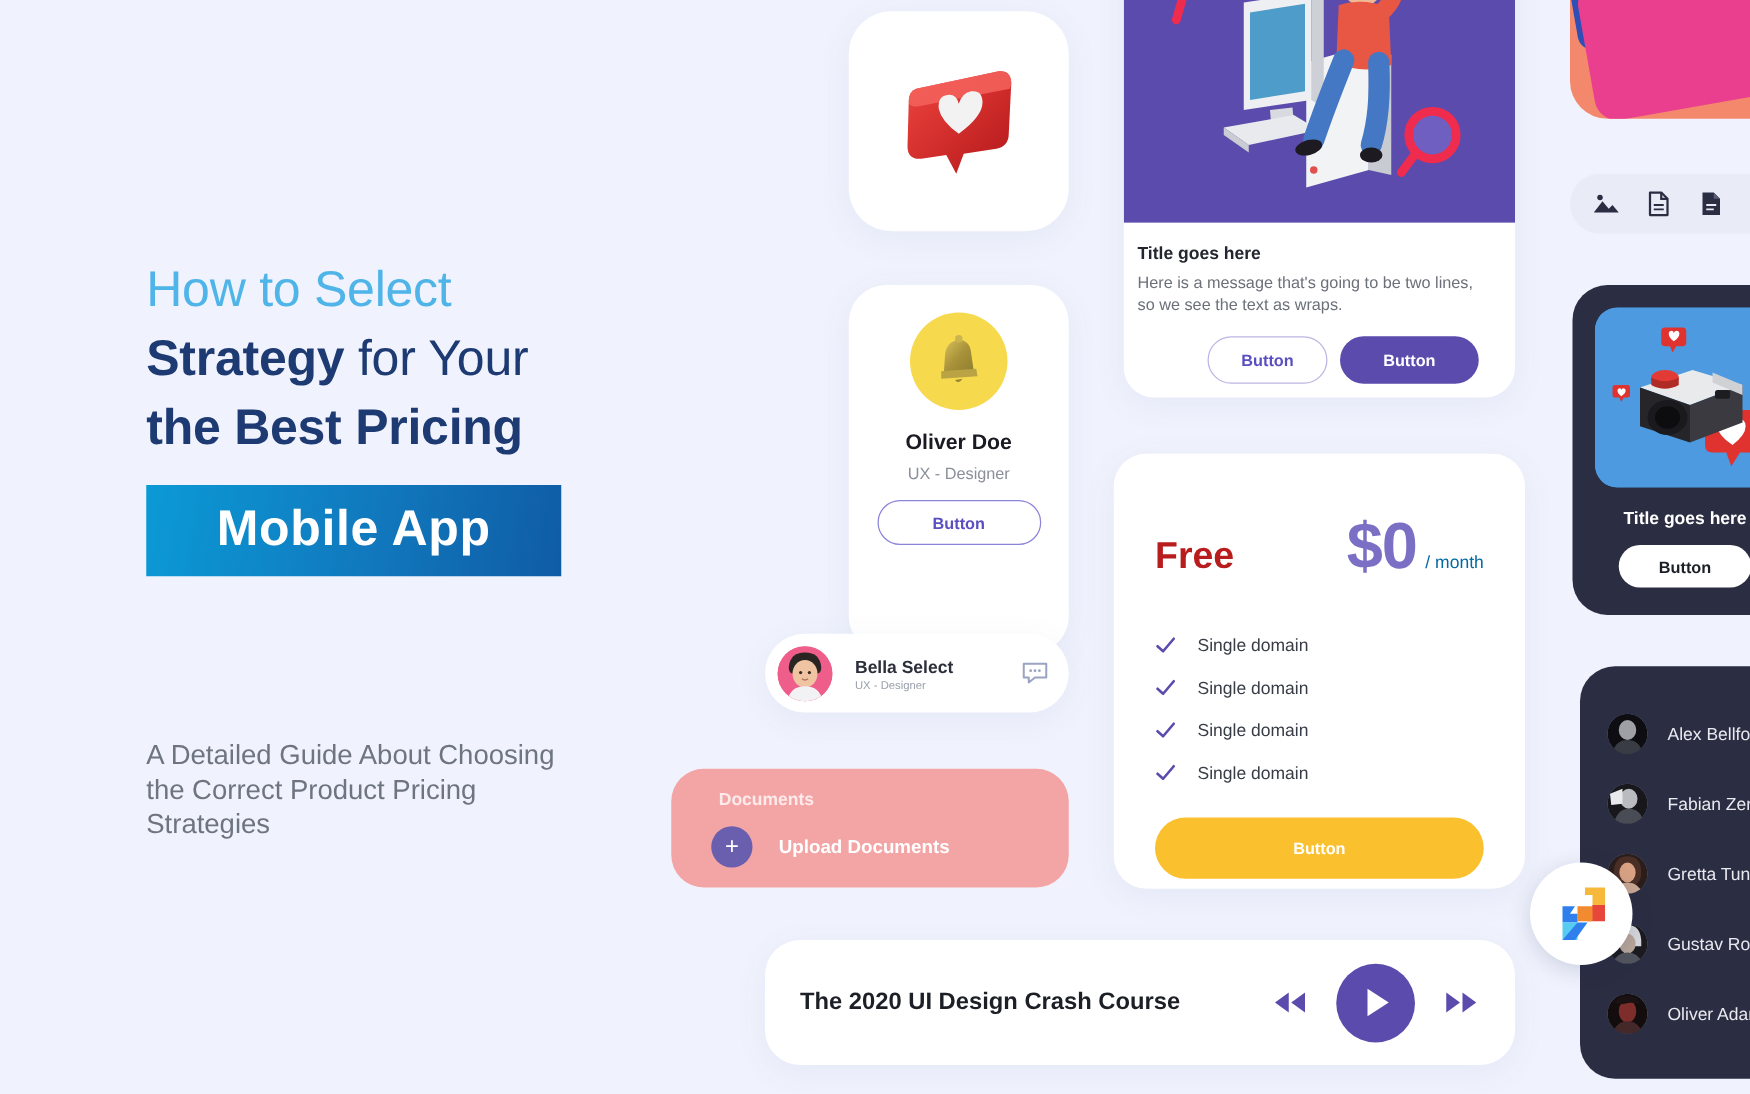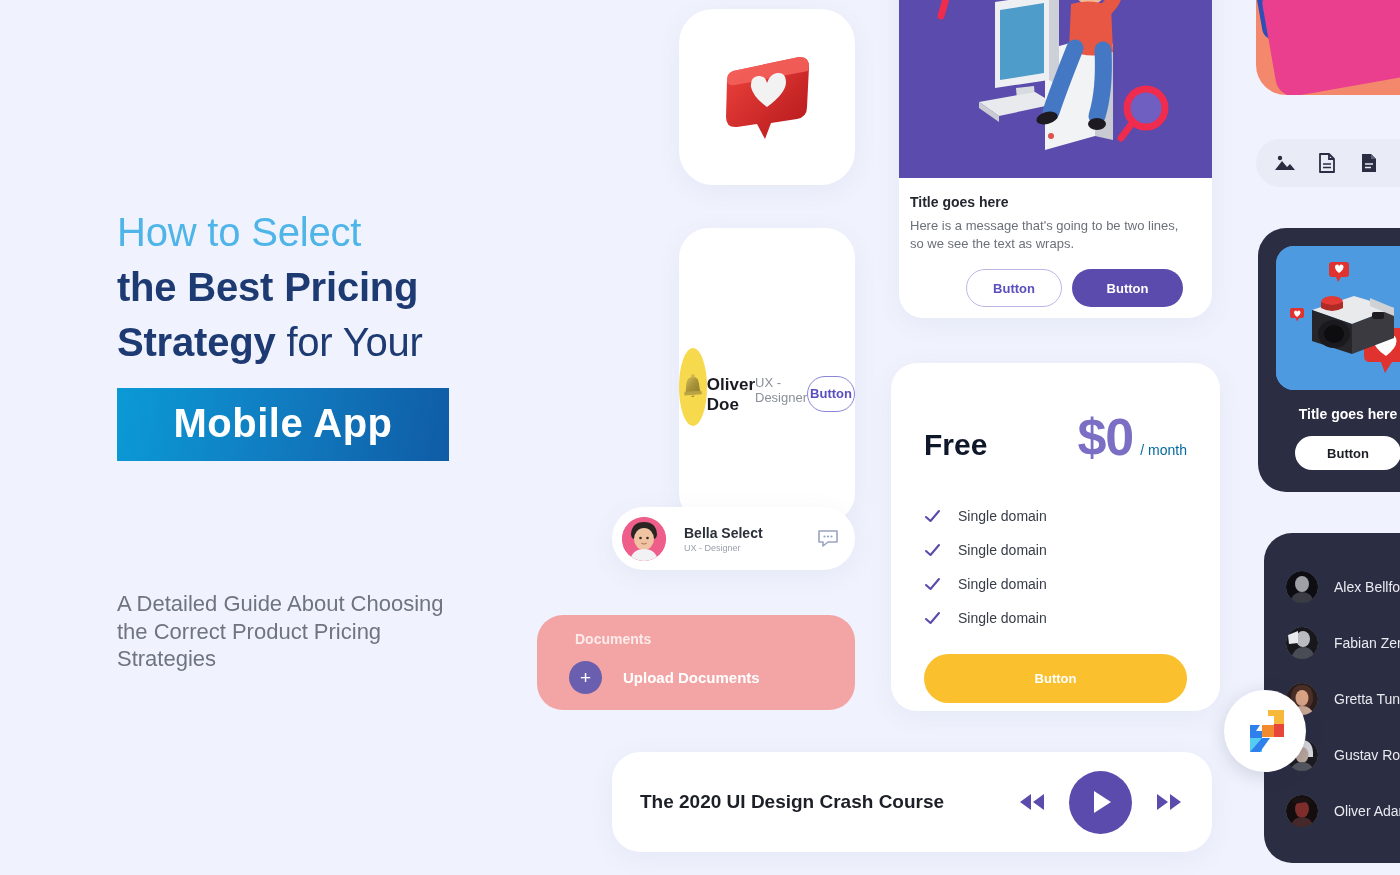--- a/index.html
+++ b/index.html
@@ -35,21 +35,21 @@
   .card { position: absolute; background: #fff; border-radius: 26px;
     box-shadow: 0 6px 26px rgba(80,95,160,0.07); }
 
   
   .card-like { left: 679px; top: 9px; width: 176px; height: 176px; border-radius: 34px;
     display: flex; align-items: center; justify-content: center; }
   .like-art { width: 108px; height: 104px; position: relative; }
 
   
   .card-profile { left: 679px; top: 228px; width: 176px; height: 295px; border-radius: 30px;
-    display: flex; flex-direction: row; align-items: center; padding-top: 22px; }
+    display: flex; flex-direction: column; align-items: center; padding-top: 22px; }
   .avatar-circle { width: 78px; height: 78px; border-radius: 50%; background: #f7d94e;
     display: flex; align-items: center; justify-content: center; position: relative; overflow: hidden; }
   .profile-name { margin-top: 16px; font-size: 17px; font-weight: 700; color: #1a1a22; }
   .profile-role { margin-top: 7px; font-size: 13px; color: #8a8f99; }
   .btn-outline-purple { margin-top: 14px; width: 131px; height: 36px; border-radius: 18px;
     border: 1px solid #8b84d8; background: #fff; color: #5b4fc0; font-size: 13px;
     font-weight: 700; display: flex; align-items: center; justify-content: center; cursor: pointer; }
 
   
   .card-bella { left: 612px; top: 507px; width: 243px; height: 63px; border-radius: 32px;
@@ -83,21 +83,21 @@
     background: #fff; color: #5b4fc0; font-size: 13px; font-weight: 600;
     display: flex; align-items: center; justify-content: center; cursor: pointer; }
   .btn-solid { width: 111px; height: 38px; border-radius: 19px; border: none;
     background: #5b4bad; color: #fff; font-size: 13px; font-weight: 700;
     display: flex; align-items: center; justify-content: center; cursor: pointer; }
 
   
   .card-price { left: 891px; top: 363px; width: 329px; height: 348px; border-radius: 26px;
     padding: 44px 33px 0 33px; }
   .price-head { display: flex; align-items: baseline; }
-  .price-plan { font-size: 30px; font-weight: 700; color: #0f172a; }
+  .price-plan { font-size: 30px; font-weight: 700; color: #b91c1c; }
   .price-amount { margin-left: auto; display: flex; align-items: baseline; }
   .price-big { font-size: 52px; font-weight: 700; color: #7a6fc4; letter-spacing: -1px; }
   .price-per { margin-left: 7px; font-size: 14px; color: #0369a1; font-weight: 400; }
   .feat-list { margin-top: 32px; }
   .feat { display: flex; align-items: center; height: 34px; }
   .feat-check { width: 17px; height: 17px; flex: 0 0 auto; }
   .feat-label { margin-left: 17px; font-size: 14px; color: #383c46; }
   .btn-yellow { margin-top: 19px; width: 263px; height: 49px; border-radius: 25px; border: none;
     background: #fbc02d; color: #fff; font-size: 13px; font-weight: 600;
     display: flex; align-items: center; justify-content: center; cursor: pointer; }
@@ -148,24 +148,24 @@
 </head>
 <body>
 
 <div class="stage">
 
   <div class="hero">
     <div class="hero-line">
       <span class="hl-light">How to Select</span>
     </div>
     <div class="hero-line">
+      <span class="hl-bold">Strategy</span><span class="hl-reg"> for Your</span>
+    </div>
+    <div class="hero-line">
       <span class="hl-bold">the Best Pricing</span>
-    </div>
-    <div class="hero-line">
-      <span class="hl-bold">Strategy</span><span class="hl-reg"> for Your</span>
     </div>
     <div class="hero-badge">
       <span class="hero-badge-text">Mobile App</span>
     </div>
   </div>
   <div class="hero-sub">A Detailed Guide About Choosing the Correct Product Pricing Strategies</div>
 
   <div class="card card-like">
     <svg class="like-art" viewBox="0 0 108 104">
       <defs>

